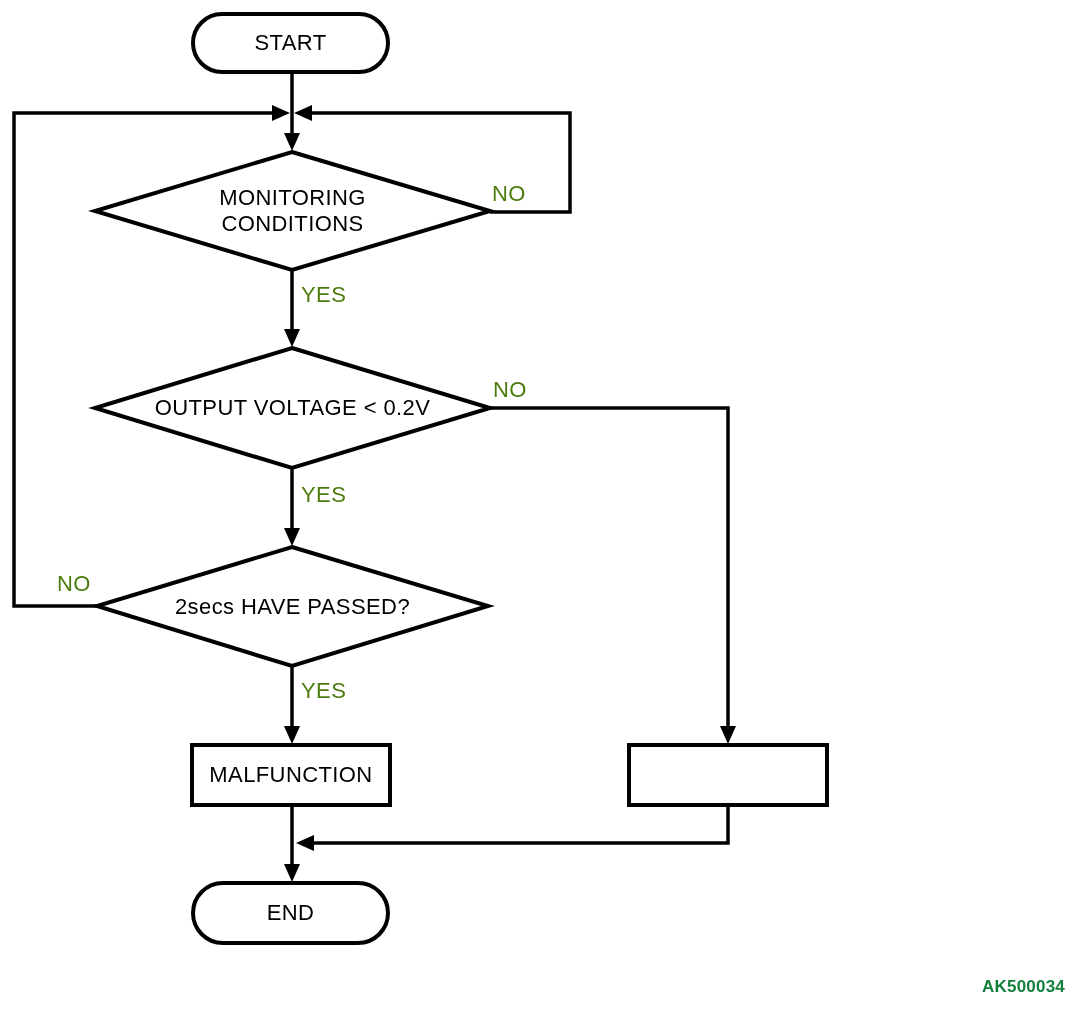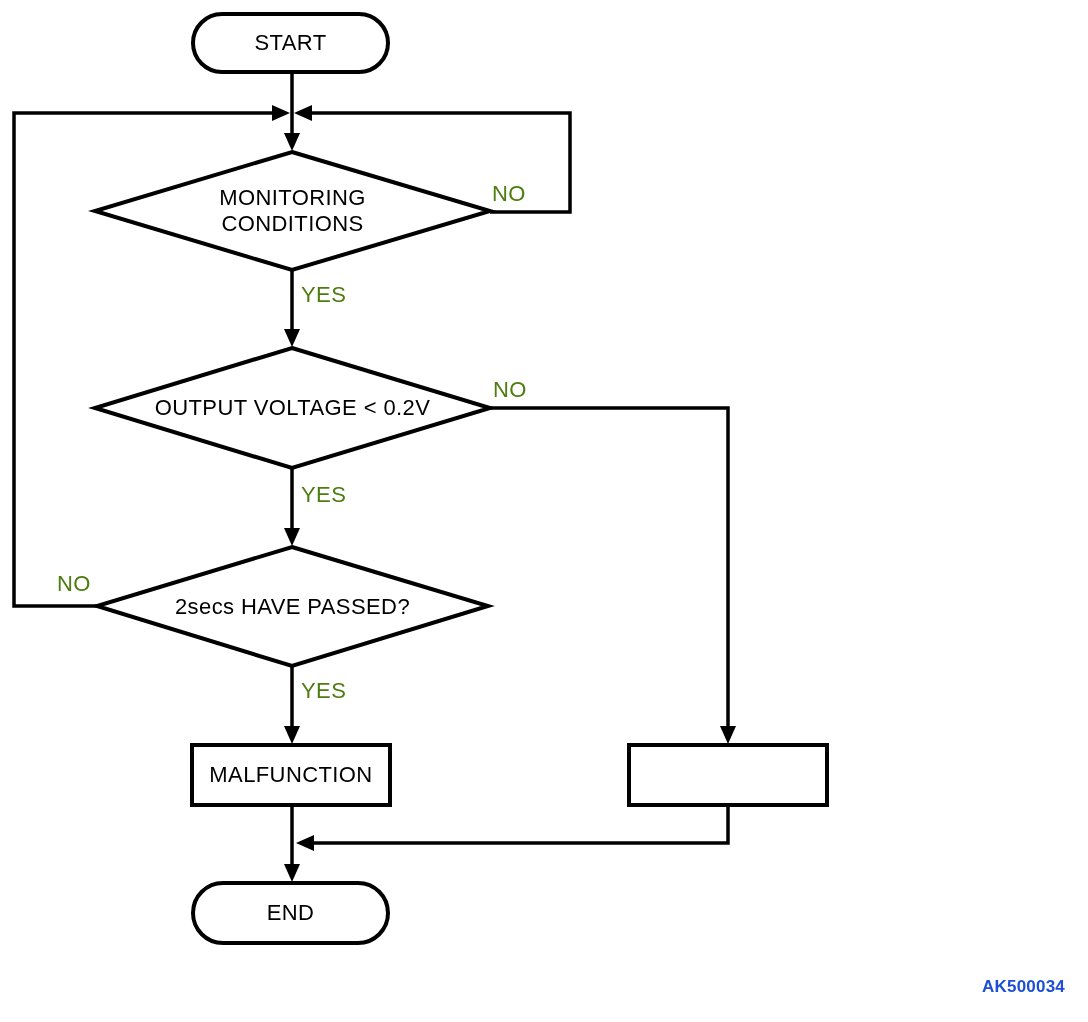--- a/index.html
+++ b/index.html
@@ -44,21 +44,21 @@
   }
   .figure-code {
     position: absolute;
     left: 920px;
     top: 977px;
     width: 145px;
     text-align: right;
     font-size: 17px;
     font-weight: bold;
     letter-spacing: 0.2px;
-    color: #1d4ed8;
+    color: #15803d;
   }
 </style>
 </head>
 <body>
 
 <div class="stage">
 
   <svg width="1088" height="1022" viewBox="0 0 1088 1022">
     <g fill="none" stroke="#000000" stroke-width="3.5" stroke-linejoin="miter">
 

